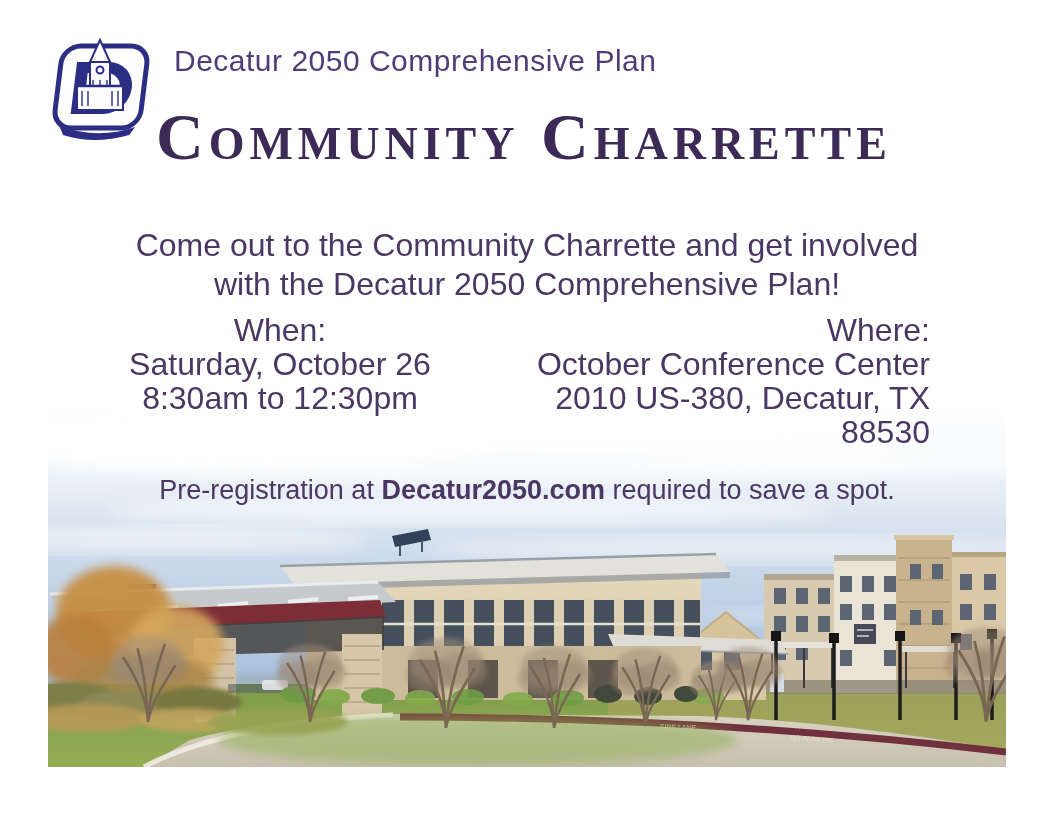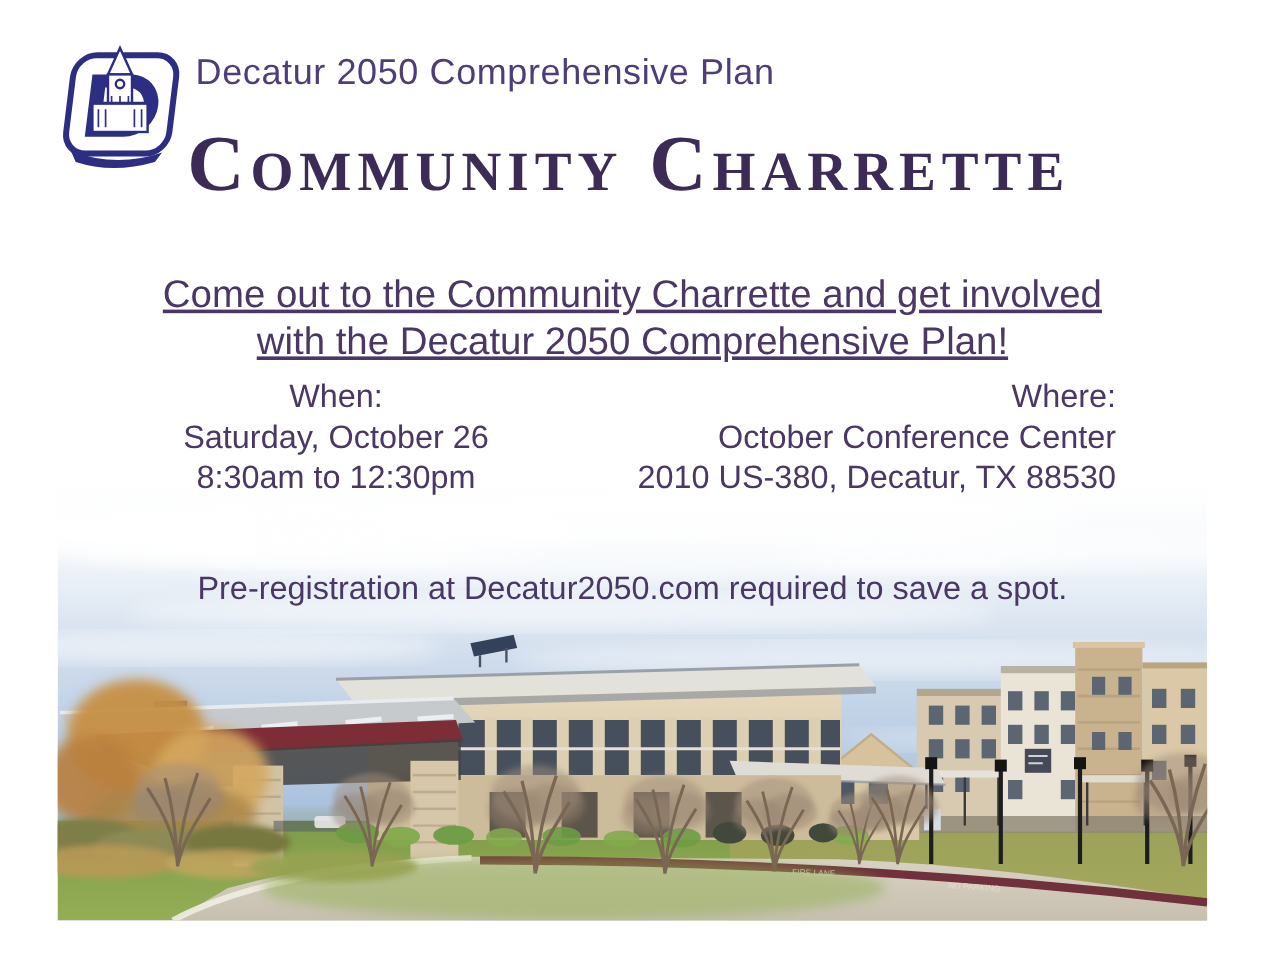--- a/index.html
+++ b/index.html
@@ -9,41 +9,41 @@
     --body-purple:#4a3763;
     --accent-maroon:#7c2d35;
   }
   html,body{margin:0;padding:0;background:#ffffff;}
   .page{
     position:relative;width:1054px;height:814px;background:#ffffff;overflow:hidden;
     font-family:"Liberation Sans",sans-serif;
   }
   .logo{position:absolute;left:40px;top:36px;width:122px;height:104px;}
   .eyebrow{
-    position:absolute;left:163px;top:44px;font-size:30px;letter-spacing:.5px;
+    position:absolute;left:174px;top:44px;font-size:30px;letter-spacing:.5px;
     color:var(--eyebrow-purple);white-space:nowrap;
   }
   .main-title{
     position:absolute;left:156px;top:64px;width:860px;
     font-family:"Liberation Serif",serif;font-weight:700;font-size:66px;line-height:1.0;
     font-variant:small-caps;letter-spacing:5px;color:var(--title-purple);white-space:nowrap;margin-top:40px;
   }
   .intro{
     position:absolute;left:0;top:194px;width:1054px;text-align:center;
-    font-size:32px;line-height:39px;color:var(--body-purple);z-index:3;text-decoration:underline;
+    font-size:32px;line-height:39px;color:var(--body-purple);z-index:3;
   }
   .details{position:absolute;left:0;top:313px;width:1054px;height:110px;z-index:3;}
-  .detail-col{position:absolute;text-align:center;font-size:27px;line-height:34px;color:var(--body-purple);}
+  .detail-col{position:absolute;text-align:center;font-size:32px;line-height:34px;color:var(--body-purple);}
   .detail-when{left:95px;width:370px;}
   .detail-where{left:470px;width:460px;text-align:right;}
   .registration{
     position:absolute;left:0;top:448px;width:1054px;text-align:center;
     font-size:27px;color:var(--body-purple);z-index:3;
   }
-  .registration strong{font-weight:400;}
+  .registration strong{font-weight:700;}
   .photo{
     position:absolute;left:48px;top:388px;width:958px;height:379px;z-index:1;
   }
   .photo svg{display:block;width:100%;height:100%;}
 </style>
 </head>
 <body>
 
 <div class="page">
 

